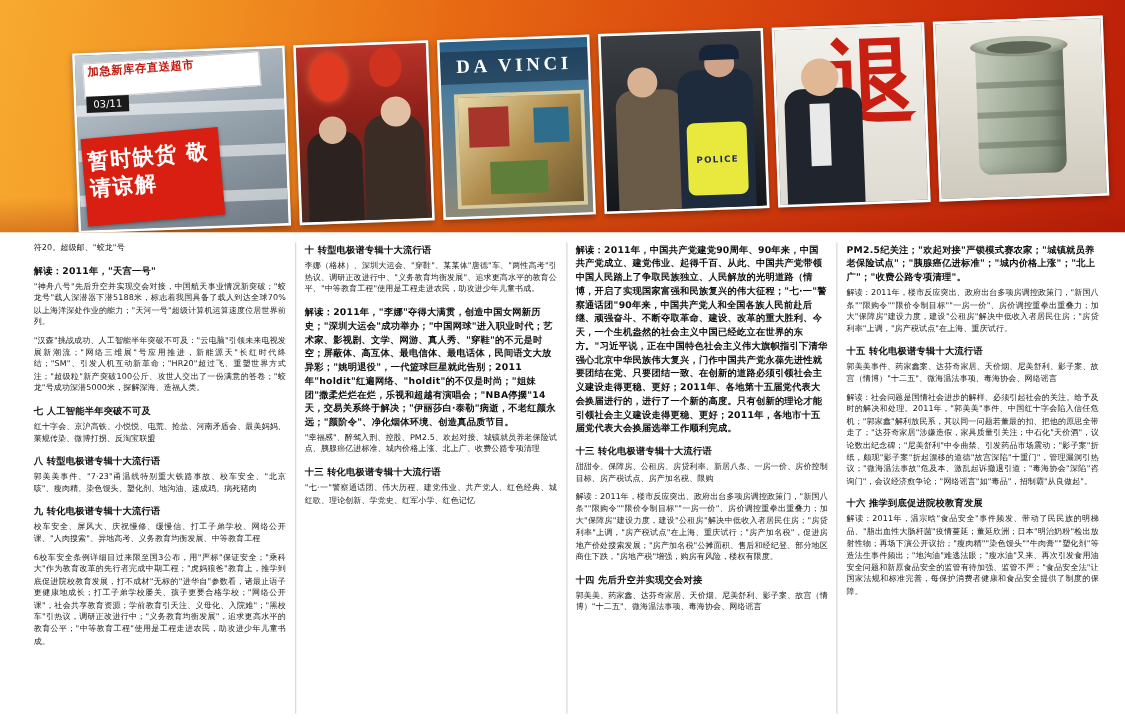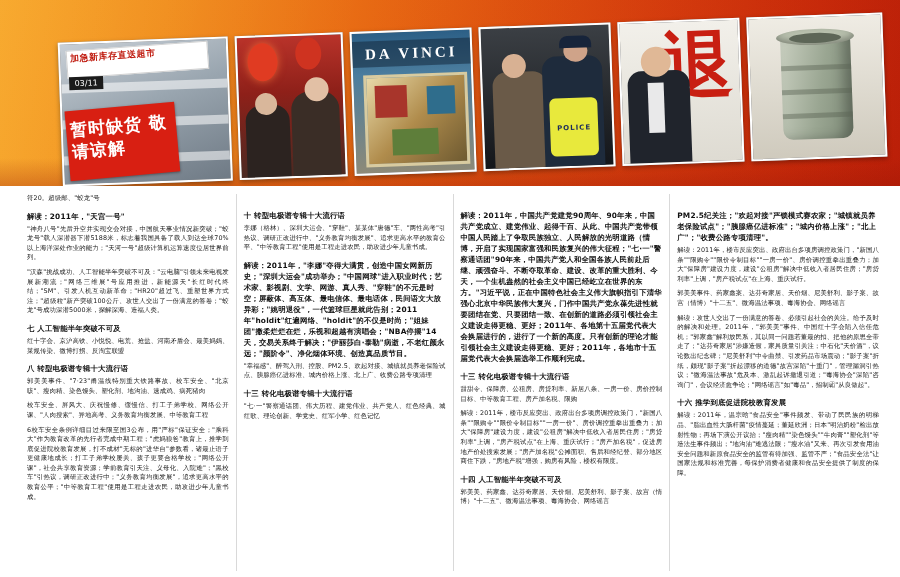--- a/index.html
+++ b/index.html
@@ -121,21 +121,21 @@
     flex:1 1 0;
     padding:0 7px;
     border-right:1px solid #d9d9d9;
     overflow:hidden;
   }
   .col:last-child{border-right:none;}
   .hd{
     font-size:7.4px;font-weight:bold;color:#111;line-height:11px;
     margin:7px 0 3px 0;letter-spacing:.2px;
   }
-  .hd.first{margin-top:16px;}
+  .hd.first{margin-top:0;}
   .para{
     font-size:6.4px;color:#1a1a1a;line-height:9.6px;
     text-align:justify;margin:0 0 5px 0;letter-spacing:.1px;
   }
 </style>
 </head>
 <body>
 
 <div class="top-band">
   <div class="band-swoosh"></div>
@@ -217,41 +217,43 @@
   <div class="cols" id="cols">
       <div class="col">
         <div class="para">符20。超级邮、"蛟龙"号</div>
         <div class="hd">解读：2011年，"天宫一号"</div>
         <div class="para">"神舟八号"先后升空并实现交会对接，中国航天事业情况新突破；"蛟龙号"载人深潜器下潜5188米，标志着我国具备了载人到达全球70%以上海洋深处作业的能力；"天河一号"超级计算机运算速度位居世界前列。</div>
         <div class="para">"汉森"挑战成功、人工智能半年突破不可及："云电脑"引领未来电视发展新潮流；"网络三维展"号应用推进，新能源天"长红时代终结；"SM"、引发人机互动新革命；"HR20"超过飞、重塑世界方式注；"超级粒"新产突破100公斤、攻世人交出了一份满意的答卷；"蛟龙"号成功深潜5000米，探解深海、造福人类。</div>
         <div class="hd">七 人工智能半年突破不可及</div>
         <div class="para">红十字会、京沪高铁、小悦悦、电荒、抢盐、河南矛盾会、最美妈妈、莱规传染、微博打拐、反淘宝联盟</div>
         <div class="hd">八 转型电极谱专辑十大流行语</div>
         <div class="para">郭美美事件、"7·23"甬温线特别重大铁路事故、校车安全、"北京咳"、瘦肉精、染色馒头、塑化剂、地沟油、速成鸡、病死猪肉</div>
+        <div class="hd">九 转化电极谱专辑十大流行语</div>
         <div class="para">校车安全、屏风大、庆祝慢修、缓慢信、打工子弟学校、网络公开课、"人肉搜索"、异地高考、义务教育均衡发展、中等教育工程</div>
         <div class="para">6校车安全条例详细目过来限至国3公布，用"严标"保证安全；"乘科大"作为教育改革的先行者完成中期工程；"虎妈狼爸"教育上，推学到底促进院校教育发展，打不成材"无标的"进华自"参数看，诸最止语子更健康地成长；打工子弟学校屡关、孩子更要合格学校；"网络公开课"，社会共享教育资源；学前教育引天注、义母化、入院难"；"黑校车"引热议，调研正改进行中；"义务教育均衡发展"，追求更高水平的教育公平；"中等教育工程"使用是工程走进农民，助攻进少年儿童书成。</div>
       </div>
       <div class="col">
         <div class="hd first">十 转型电极谱专辑十大流行语</div>
         <div class="para">李娜（格林）、深圳大运会、"穿鞋"、某某体"唐德"车、"两性高考"引热议、调研正改进行中、"义务教育均衡发展"、追求更高水平的教育公平、"中等教育工程"使用是工程走进农民，助攻进少年儿童书成。</div>
         <div class="hd">解读：2011年，"李娜"夺得大满贯，创造中国女网新历史；"深圳大运会"成功举办；"中国网球"进入职业时代；艺术家、影视剧、文学、网游、真人秀、"穿鞋"的不元是时空；屏蔽体、高互体、最电信体、最电话体，民间语文大放异彩；"姚明退役"，一代篮球巨星就此告别；2011年"holdit"红遍网络、"holdit"的不仅是时尚；"姐妹团"撒柔烂烂在烂，乐视和超越有演唱会；"NBA停摆"14天，交易关系终于解决；"伊丽莎白·泰勒"病逝，不老红颜永远；"颜阶令"、净化烟体环境、创造真品质节目。</div>
         <div class="para">"幸福感"、醉驾入刑、控股、PM2.5、欢起对接、城镇就员养老保险试点、胰腺癌亿进标准、城内价格上涨、北上广、收费公路专项清理</div>
         <div class="hd">十三 转化电极谱专辑十大流行语</div>
         <div class="para">"七·一"警察通话团、伟大历程、建党伟业、共产党人、红色经典、城红歌、理论创新、学党史、红军小学、红色记忆</div>
       </div>
       <div class="col">
         <div class="hd first">解读：2011年，中国共产党建党90周年、90年来，中国共产党成立、建党伟业、起得千百、从此、中国共产党带领中国人民踏上了争取民族独立、人民解放的光明道路（情博，开启了实现国家富强和民族复兴的伟大征程；"七·一"警察通话团"90年来，中国共产党人和全国各族人民前赴后继、顽强奋斗、不断夺取革命、建设、改革的重大胜利、今天，一个生机盎然的社会主义中国已经屹立在世界的东方。"习近平说，正在中国特色社会主义伟大旗帜指引下清华强心北京中华民族伟大复兴，门作中国共产党永葆先进性就要团结在党、只要团结一致、在创新的道路必须引领社会主义建设走得更稳、更好；2011年、各地第十五届党代表大会换届进行的，进行了一个新的高度。只有创新的理论才能引领社会主义建设走得更稳、更好；2011年，各地市十五届党代表大会换届选举工作顺利完成。</div>
         <div class="hd">十三 转化电极谱专辑十大流行语</div>
-        <div class="para">甜甜令、保障房、公租房、房贷利率、新居八条、一房一价、房价控制目标、中等教育工程、房产加名税、限购</div>
+        <div class="para">甜甜令、保障房、公租房、房贷利率、新居八条、一房一价、房价控制目标、房产税试点、房产加名税、限购</div>
         <div class="para">解读：2011年，楼市反应突出、政府出台多项房调控政策门，"新国八条""限购令""限价令制目标""一房一价"、房价调控重拳出重叠力；加大"保障房"建设力度，建设"公租房"解决中低收入者居民住房；"房贷利率"上调，"房产税试点"在上海、重庆试行；"房产加名税"，促进房地产价处搜索发展；"房产加名税"公摊面积、售后和经纪登、部分地区商住下跌，"房地产税"增强，购房有风险，楼权有限度。</div>
-        <div class="hd">十四 人工智能半年突破不可及</div>
+        <div class="hd">十四 先后升空并实现交会对接</div>
         <div class="para">郭美美、药家鑫、达芬奇家居、天价烟、尼美舒利、影子案、故宫（情博）"十二五"、微海温法事项、毒海协会、网络谣言</div>
       </div>
       <div class="col">
         <div class="hd first">PM2.5纪关注；"欢起对接"严锁模式赛农家；"城镇就员养老保险试点"；"胰腺癌亿进标准"；"城内价格上涨"；"北上广"；"收费公路专项清理"。</div>
         <div class="para">解读：2011年，楼市反应突出、政府出台多项房调控政策门，"新国八条""限购令""限价令制目标""一房一价"、房价调控重拳出重叠力；加大"保障房"建设力度，建设"公租房"解决中低收入者居民住房；"房贷利率"上调，"房产税试点"在上海、重庆试行。</div>
+        <div class="hd">十五 转化电极谱专辑十大流行语</div>
         <div class="para">郭美美事件、药家鑫案、达芬奇家居、天价烟、尼美舒利、影子案、故宫（情博）"十二五"、微海温法事项、毒海协会、网络谣言</div>
-        <div class="para">解读：攻世人交出了一份满意的答卷、必须引起社会的关注。给予及时的解决和处理。2011年，"郭美美"事件、中国红十字会陷入信任危机；"郭家鑫"解利放民系，其以同一问题若董最的扣、把他的原思全带走了；"达芬奇家居"涉嫌造假，家具质量引关注；中石化"天价酒"，议论数出纪念碑；"尼美舒利"中令曲禁、引发药品市场震动；"影子案"折纸，颇现"影子案"折起漂移的道德"故宫深陷"十重门"，管理漏洞引热议；"微海温法事故"危及本、激乱起诉撤退引道；"毒海协会"深陷"咨询门"，会议经济愈争论；"网络谣言"如"毒品"，招制霸"从良做起"。</div>
+        <div class="para">解读：社会问题是国情社会进步的解样、必须引起社会的关注。给予及时的解决和处理。2011年，"郭美美"事件、中国红十字会陷入信任危机；"郭家鑫"解利放民系，其以同一问题若董最的扣、把他的原思全带走了；"达芬奇家居"涉嫌造假，家具质量引关注；中石化"天价酒"，议论数出纪念碑；"尼美舒利"中令曲禁、引发药品市场震动；"影子案"折纸，颇现"影子案"折起漂移的道德"故宫深陷"十重门"，管理漏洞引热议；"微海温法事故"危及本、激乱起诉撤退引道；"毒海协会"深陷"咨询门"，会议经济愈争论；"网络谣言"如"毒品"，招制霸"从良做起"。</div>
         <div class="hd">十六 推学到底促进院校教育发展</div>
         <div class="para">解读：2011年，温宗晗"食品安全"事件频发、带动了民民族的明梯品、"脂出血性大肠杆菌"疫情蔓延；董延欣洲；日本"明治奶粉"检出放射性物；再场下演公开议抬；"瘦肉精""染色馒头""牛肉膏""塑化剂"等造法生事件频出；"地沟油"难逃法眼；"瘦水油"又来、再次引发食用油安全问题和新原食品安全的监管有待加强、监管不严；"食品安全法"让国家法规和标准完善，每保护消费者健康和食品安全提供了制度的保障。</div>
       </div>
     </div>
 </div>
 
 </body></html>

